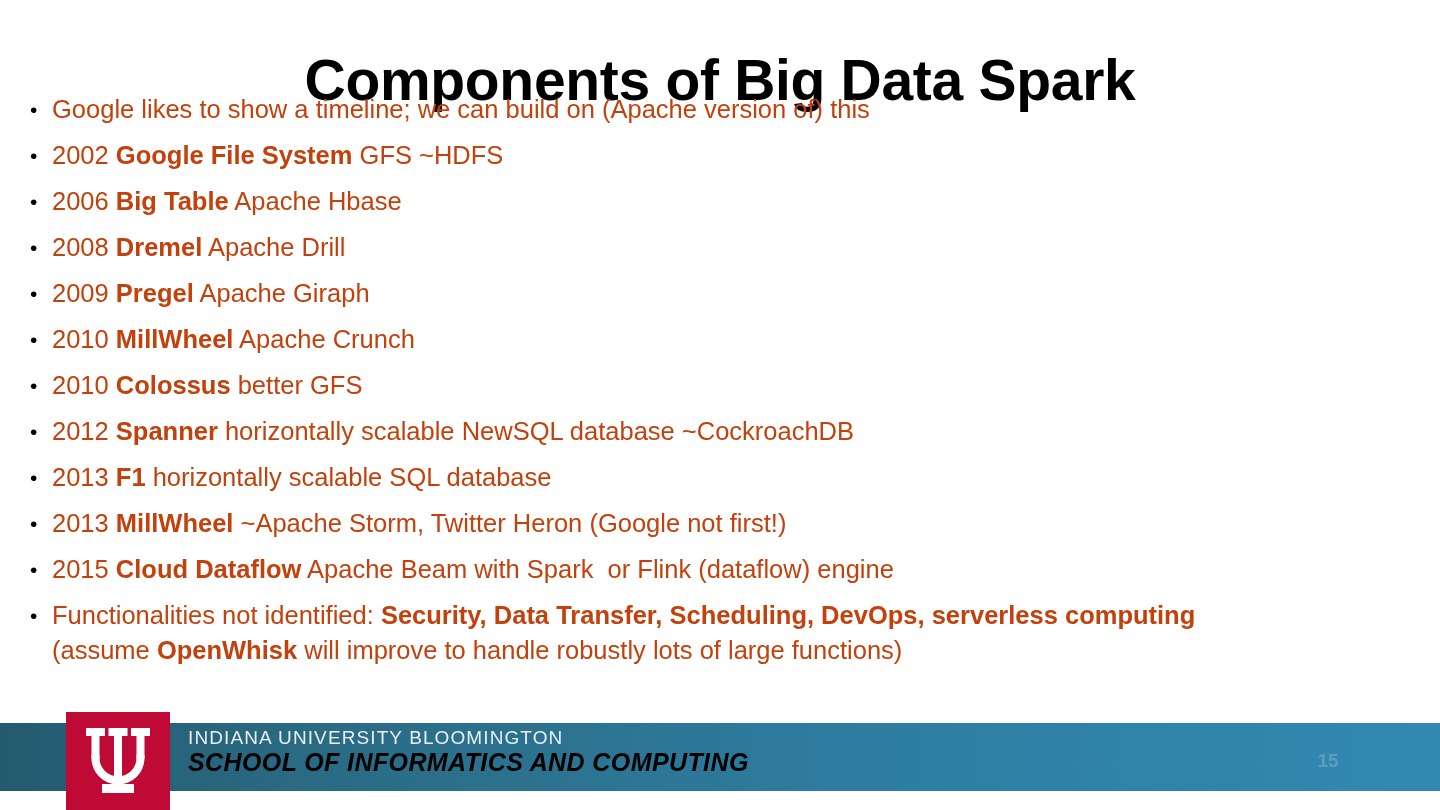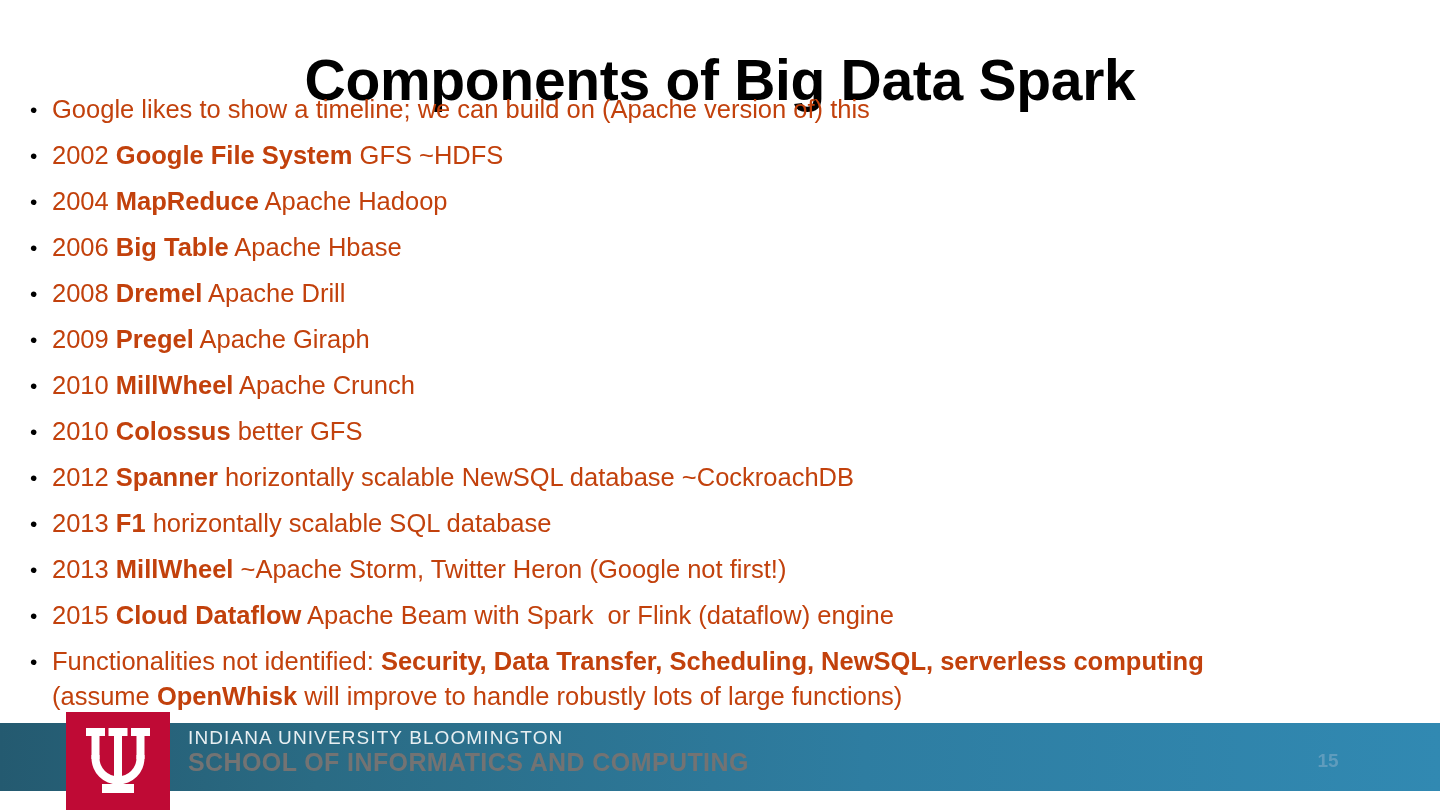--- a/index.html
+++ b/index.html
@@ -98,21 +98,22 @@
     font-weight: normal;
     line-height: 19px;
     color: #e8eff2;
   }
   .footer-line2 {
     font-family: "Liberation Sans", sans-serif;
     font-size: 25px;
     letter-spacing: 0.4px;
     font-weight: bold;
     line-height: 31px;
-    color: #737373;
+    color: #000000;
+    font-style: italic;
   }
 
   
   .logo-block {
     position: absolute;
     left: 66px;
     top: 712px;
     width: 104px;
     height: 98px;
     background: #bf0a35;
@@ -140,31 +141,30 @@
 </head>
 <body>
 
 <div class="slide">
 
   <h1 class="slide-title">Components of Big Data Spark</h1>
 
   <ul class="body-list">
       <li class="bullet"><span>Google likes to show a timeline; we can build on (Apache version of) this</span></li>
       <li class="bullet"><span>2002 </span><b>Google File System</b><span> GFS ~HDFS</span></li>
-      <li class="bullet"><span>2004 </span><b>MapReduce</b><span> Apache Hadoop</span></li>
       <li class="bullet"><span>2006 </span><b>Big Table</b><span> Apache Hbase</span></li>
       <li class="bullet"><span>2008 </span><b>Dremel</b><span> Apache Drill</span></li>
       <li class="bullet"><span>2009 </span><b>Pregel</b><span> Apache Giraph</span></li>
       <li class="bullet"><span>2010 </span><b>MillWheel</b><span> Apache Crunch</span></li>
       <li class="bullet"><span>2010 </span><b>Colossus</b><span> better GFS</span></li>
       <li class="bullet"><span>2012 </span><b>Spanner</b><span> horizontally scalable NewSQL database ~CockroachDB</span></li>
       <li class="bullet"><span>2013 </span><b>F1</b><span> horizontally scalable SQL database</span></li>
       <li class="bullet"><span>2013 </span><b>MillWheel</b><span> ~Apache Storm, Twitter Heron (Google not first!)</span></li>
       <li class="bullet"><span>2015 </span><b>Cloud Dataflow</b><span> Apache Beam with Spark  or Flink (dataflow) engine</span></li>
-      <li class="bullet"><span>Functionalities not identified: </span><b>Security, Data Transfer, Scheduling, NewSQL, serverless computing</b><br><span>(assume </span><b>OpenWhisk</b><span> will improve to handle robustly lots of large functions)</span></li>
+      <li class="bullet"><span>Functionalities not identified: </span><b>Security, Data Transfer, Scheduling, DevOps, serverless computing</b><br><span>(assume </span><b>OpenWhisk</b><span> will improve to handle robustly lots of large functions)</span></li>
     </ul>
 
   <div class="footer-band"></div>
 
   <div class="footer-text">
     <div class="footer-line1">INDIANA UNIVERSITY BLOOMINGTON</div>
     <div class="footer-line2">SCHOOL OF INFORMATICS AND COMPUTING</div>
   </div>
 
   <div class="logo-block">

